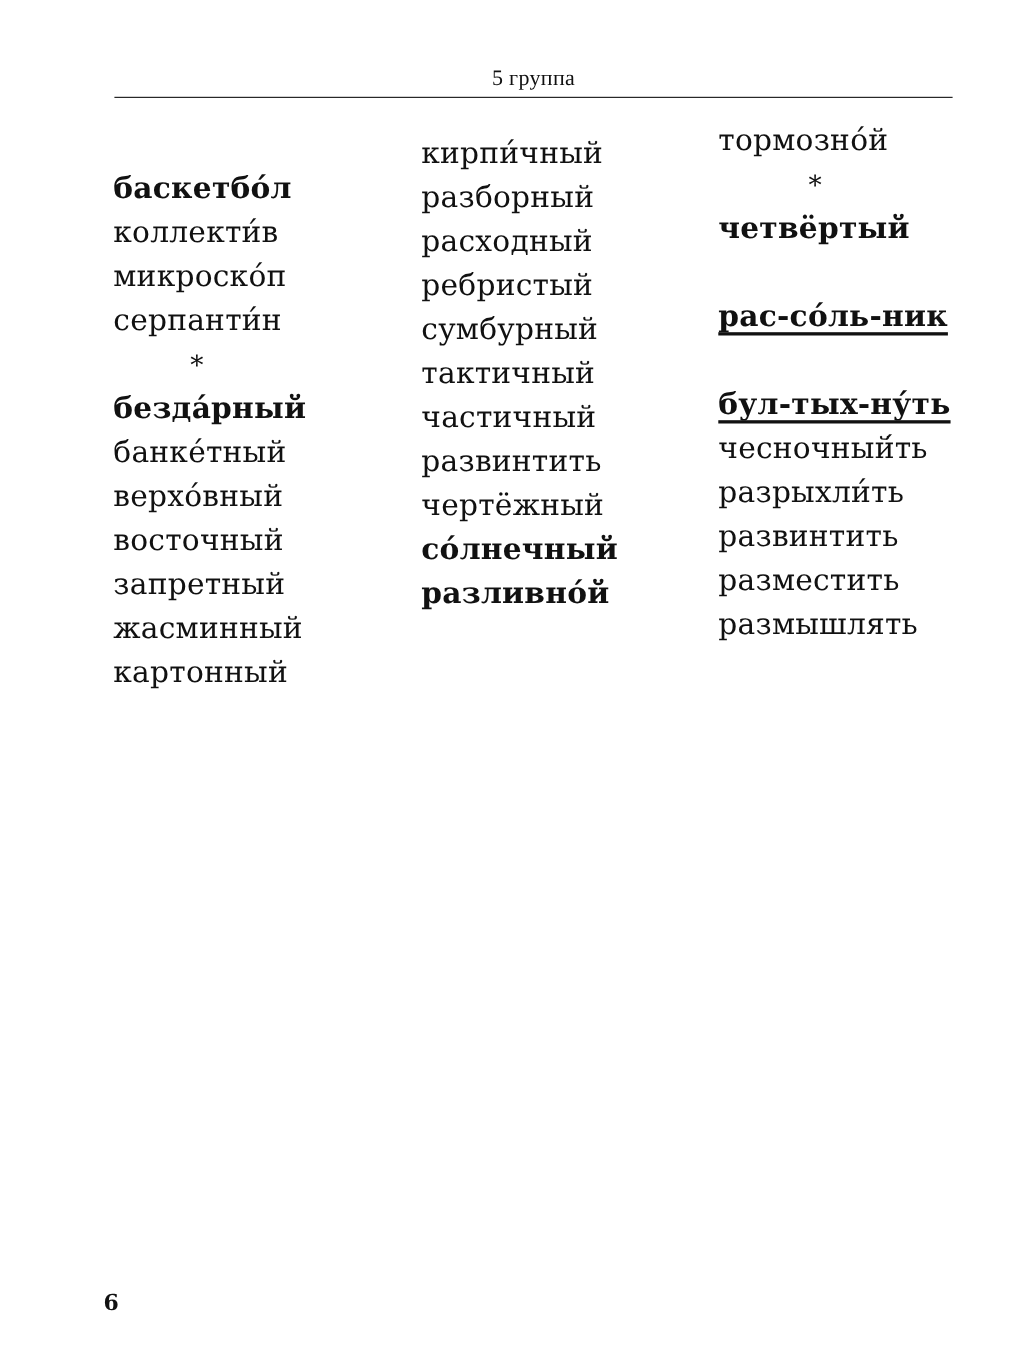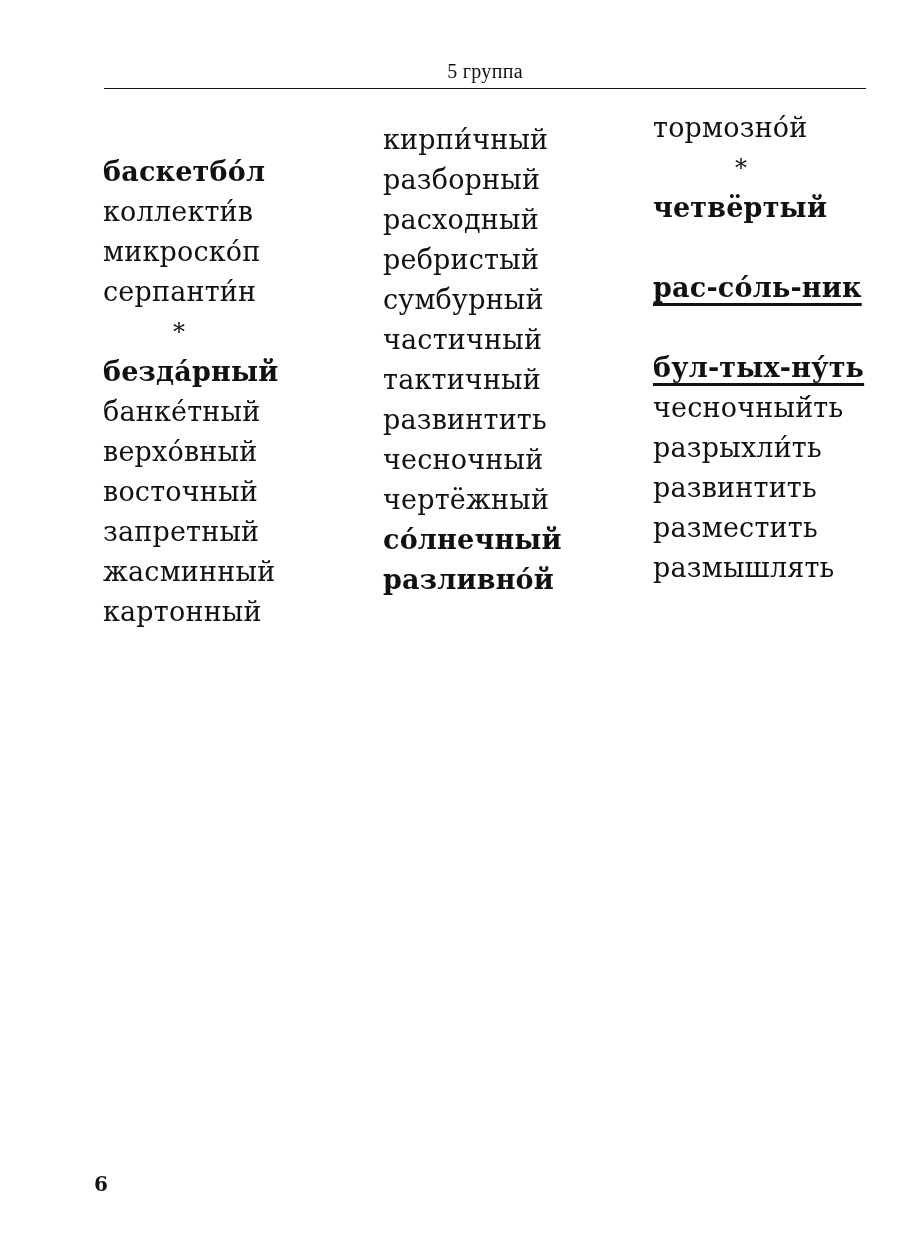--- a/index.html
+++ b/index.html
@@ -88,24 +88,23 @@
   <div class="word">жасминный</div>
   <div class="word">картонный</div>
 </div>
 
 <div class="col col-2">
   <div class="word">кирпи́чный</div>
   <div class="word">разборный</div>
   <div class="word">расходный</div>
   <div class="word">ребристый</div>
   <div class="word">сумбурный</div>
+  <div class="word">тактичный</div>
   <div class="word">частичный</div>
-  <div class="word">тактичный</div>
   <div class="word">развинтить</div>
-  <div class="word">чесночный</div>
   <div class="word">чертёжный</div>
   <div class="word bold">со́лнечный</div>
   <div class="word bold">разливно́й</div>
 </div>
 
 <div class="col col-3">
   <div class="word">тормозно́й</div>
   <div class="word star">*</div>
   <div class="word bold">четвёртый</div>
   <div class="word blank"></div>

